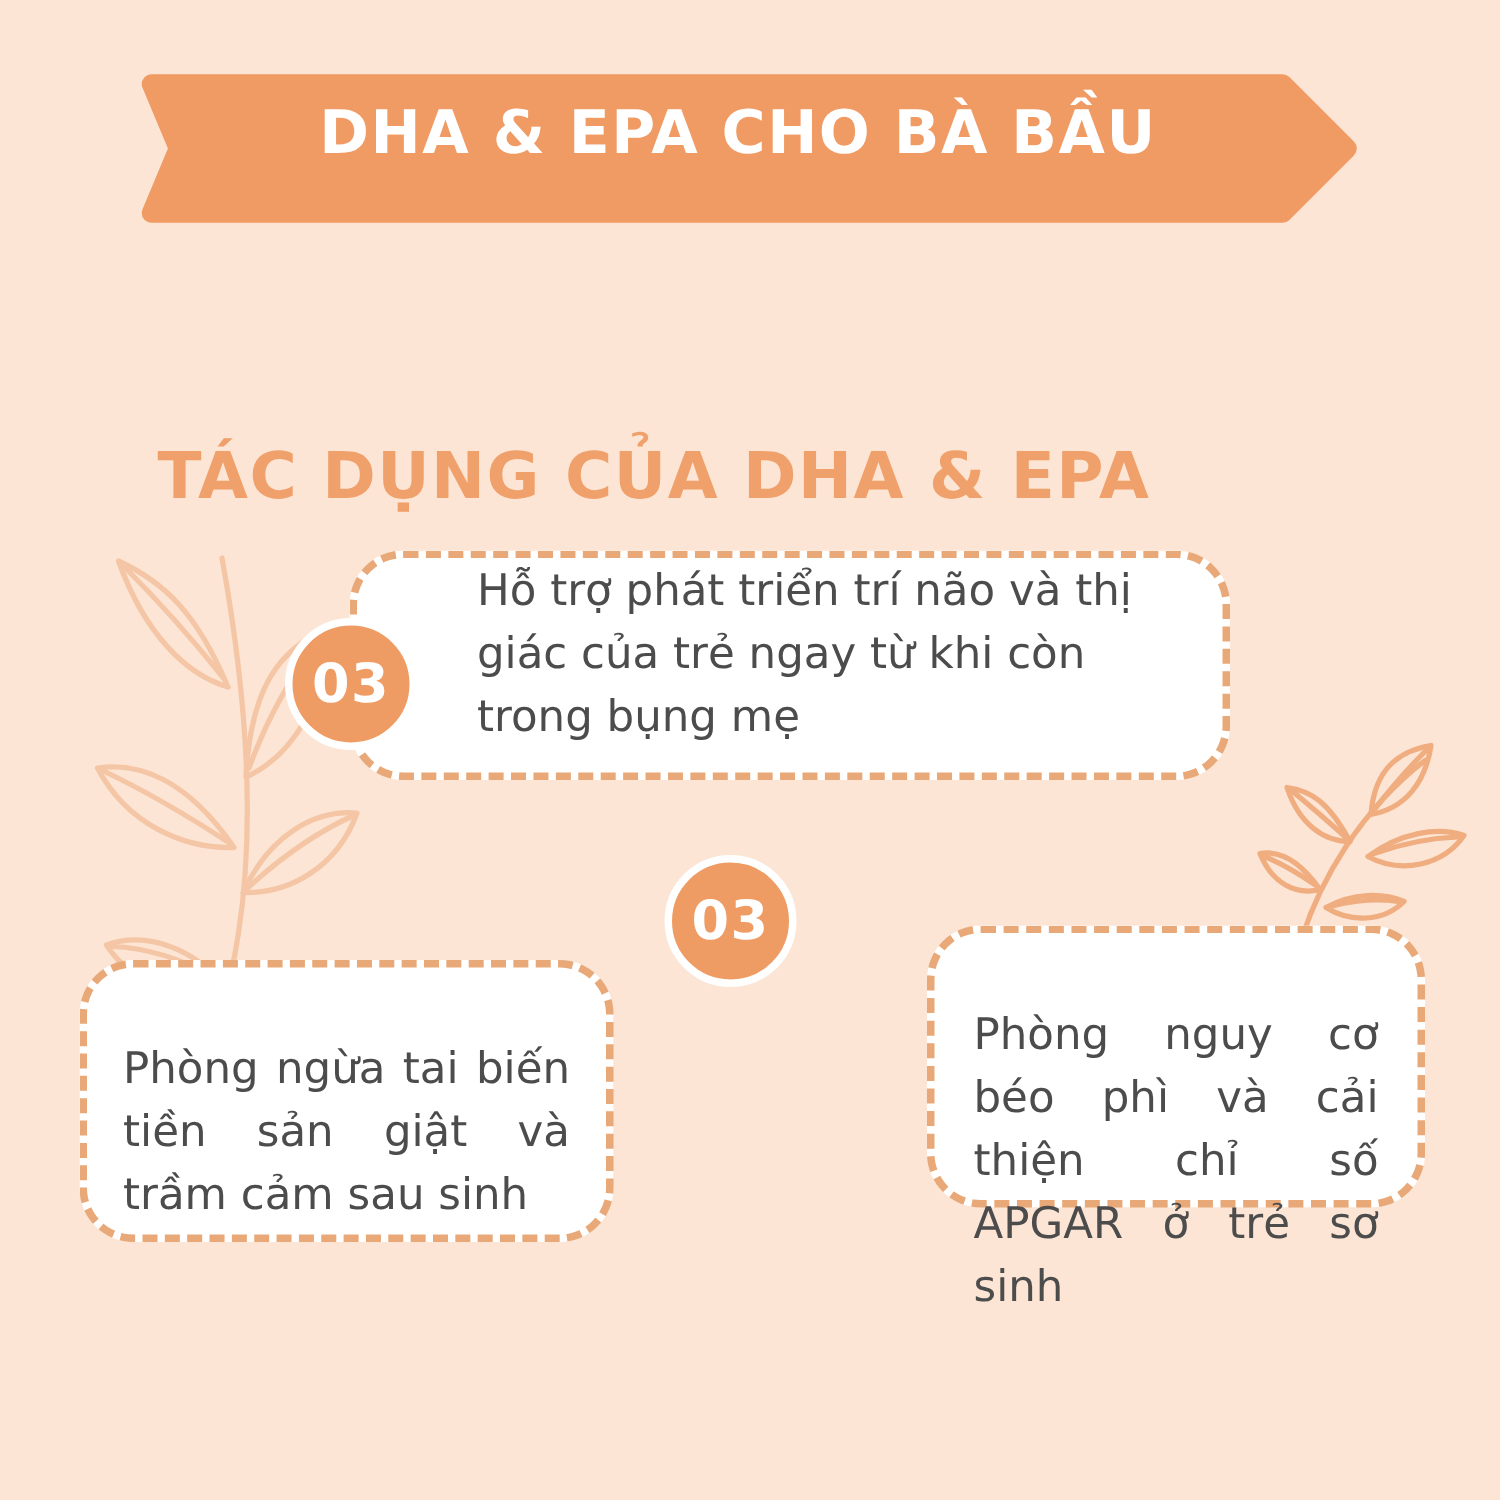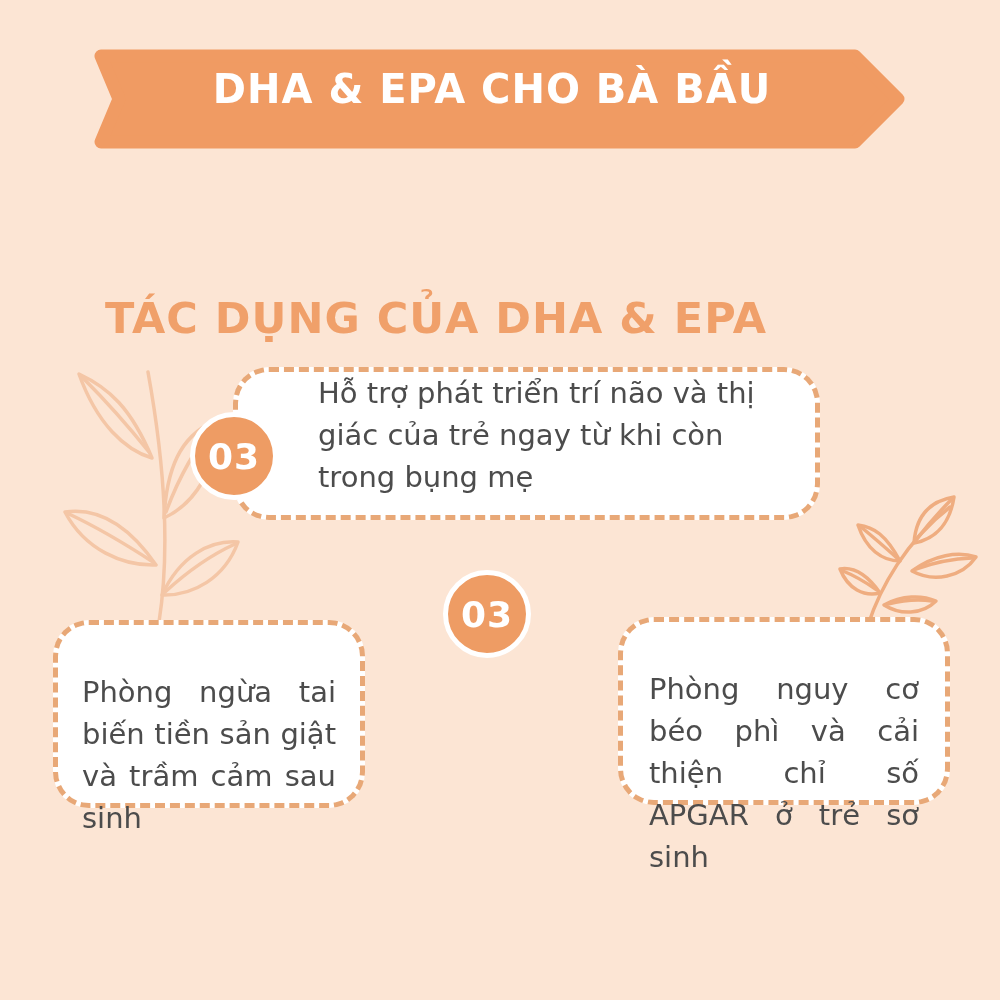--- a/index.html
+++ b/index.html
@@ -41,21 +41,21 @@
     white-space:nowrap;z-index:2;
   }
 
   
   .card{
     position:absolute;background:var(--card-bg);
     border:5px dashed var(--card-border);border-radius:36px;z-index:2;
   }
   .card-1{left:233px;top:367px;width:587px;height:153px;display:flex;align-items:flex-start;}
   .card-1 .card-text{padding-left:80px;padding-right:26px;text-align:left;}
-  .card-2{left:53px;top:620px;width:312px;height:188px;}
+  .card-2{left:53px;top:640px;width:356px;height:188px;}
   .card-3{left:394px;top:617px;width:206px;height:188px;}
   .card-4{left:618px;top:617px;width:332px;height:188px;}
   .card-text{
     color:var(--body-text);font-size:29px;line-height:1.45;font-weight:400;
   }
   .card-row-text{
     padding:46px 24px 0 24px;text-align:justify;text-justify:inter-word;
   }
   .card-4 .card-row-text{padding:46px 26px 0 26px;}
 

